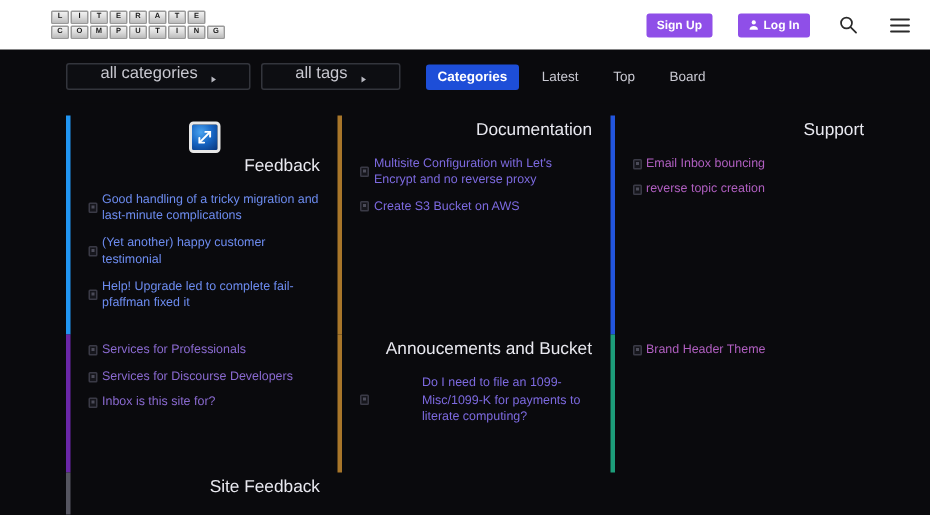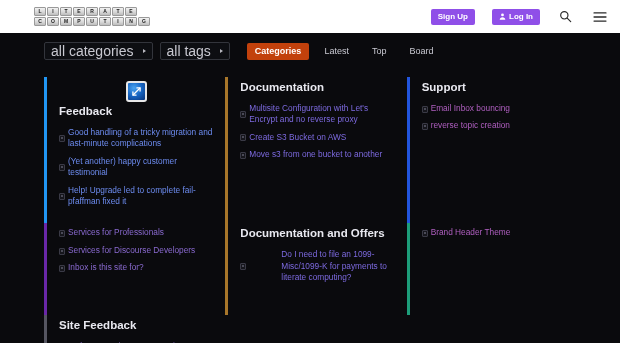--- a/index.html
+++ b/index.html
@@ -94,24 +94,24 @@
     align-items: center;
     padding: 0 0 0 44px;
     gap: 7px;
     border-bottom: 0;
   }
   .dropdown {
     border: 1px solid #33353c;
     border-radius: 2px;
     background: #0d0e12;
     color: #c8c8d0;
-    font-size: 14px;
-    padding: 4px 6px;
-    display: flex;
-    align-items: center;
+    font-size: 11px;
+    padding: 4px 22px;
+    display: flex;
+    align-items: flex-end;
     gap: 9px;
     cursor: pointer;
     line-height: 1;
     height: 18px;
   }
   .caret {
     width: 0; height: 0;
     border-left: 3px solid #b8b8c0;
     border-top: 2.5px solid transparent;
     border-bottom: 2.5px solid transparent;
@@ -159,25 +159,25 @@
     border: 2px solid #e8e8e8;
     border-radius: 3px;
     background: radial-gradient(circle at 35% 30%, #4aa3ef 0%, #1766c4 48%, #07337a 100%);
     display: flex;
     align-items: center;
     justify-content: center;
   }
   .cat-icon svg { display: block; }
 
   .cat-title {
-    text-align: left;
+    text-align: right;
     font-size: 11.5px;
     color: #e9e9f0;
     margin-bottom: 8px;
-    font-weight: bold;
+    font-weight: normal;
     line-height: 1.2;
   }
 
   .topic {
     display: flex;
     align-items: center;
     gap: 3px;
     margin-bottom: 6px;
     font-size: 8.3px;
     line-height: 1.38;
@@ -273,21 +273,21 @@
   </div>
 
   <div class="dropdown">
     <span>all tags</span>
     <span class="caret"></span>
   </div>
 
   <div class="nav-spacer"></div>
 
   <div id="nav-links" style="display:flex;align-items:center;gap:7px;">
-      <div class="nav-link active" style="background: #c2410c;">Categories</div>
+      <div class="nav-link active" style="background: #1d4ed8;">Categories</div>
       <div class="nav-link">Latest</div>
       <div class="nav-link">Top</div>
       <div class="nav-link">Board</div>
     </div>
 </nav>
 
 <main class="grid" id="category-grid">
     <section class="cat" style="border-left-color: rgb(33, 150, 243);">
       <div class="cat-icon-wrap">
         <div class="cat-icon">
@@ -315,24 +315,20 @@
     <section class="cat" style="border-left-color: rgb(168, 118, 42);">
       <h2 class="cat-title">Documentation</h2>
       <div class="topic">
         <span class="topic-glyph"></span>
         <span class="topic-title" style="color: rgb(125, 106, 224);">Multisite Configuration with Let's Encrypt and no reverse proxy</span>
       </div>
       <div class="topic">
         <span class="topic-glyph"></span>
         <span class="topic-title" style="color: rgb(125, 106, 224);">Create S3 Bucket on AWS</span>
       </div>
-      <div class="topic">
-        <span class="topic-glyph"></span>
-        <span class="topic-title" style="color: rgb(125, 106, 224);">Move s3 from one bucket to another</span>
-      </div>
     </section>
     <section class="cat" style="border-left-color: rgb(34, 85, 221);">
       <h2 class="cat-title">Support</h2>
       <div class="topic">
         <span class="topic-glyph"></span>
         <span class="topic-title" style="color: rgb(176, 95, 192);">Email Inbox bouncing</span>
       </div>
       <div class="topic">
         <span class="topic-glyph"></span>
         <span class="topic-title" style="color: rgb(176, 95, 192);">reverse topic creation</span>
@@ -346,21 +342,21 @@
       <div class="topic">
         <span class="topic-glyph"></span>
         <span class="topic-title" style="color: rgb(138, 106, 208);">Services for Discourse Developers</span>
       </div>
       <div class="topic">
         <span class="topic-glyph"></span>
         <span class="topic-title" style="color: rgb(138, 106, 208);">Inbox is this site for?</span>
       </div>
     </section>
     <section class="cat row2" style="border-left-color: rgb(168, 118, 42);">
-      <h2 class="cat-title">Documentation and Offers</h2>
+      <h2 class="cat-title">Annoucements and Bucket</h2>
       <div class="topic">
         <span class="topic-glyph"></span>
         <span class="topic-title" style="color: rgb(125, 106, 224); margin-left: 32px;">Do I need to file an 1099-Misc/1099-K for payments to literate computing?</span>
       </div>
     </section>
     <section class="cat row2" style="border-left-color: rgb(29, 158, 122);">
       <div class="topic">
         <span class="topic-glyph"></span>
         <span class="topic-title" style="color: rgb(176, 95, 192);">Brand Header Theme</span>
       </div>

